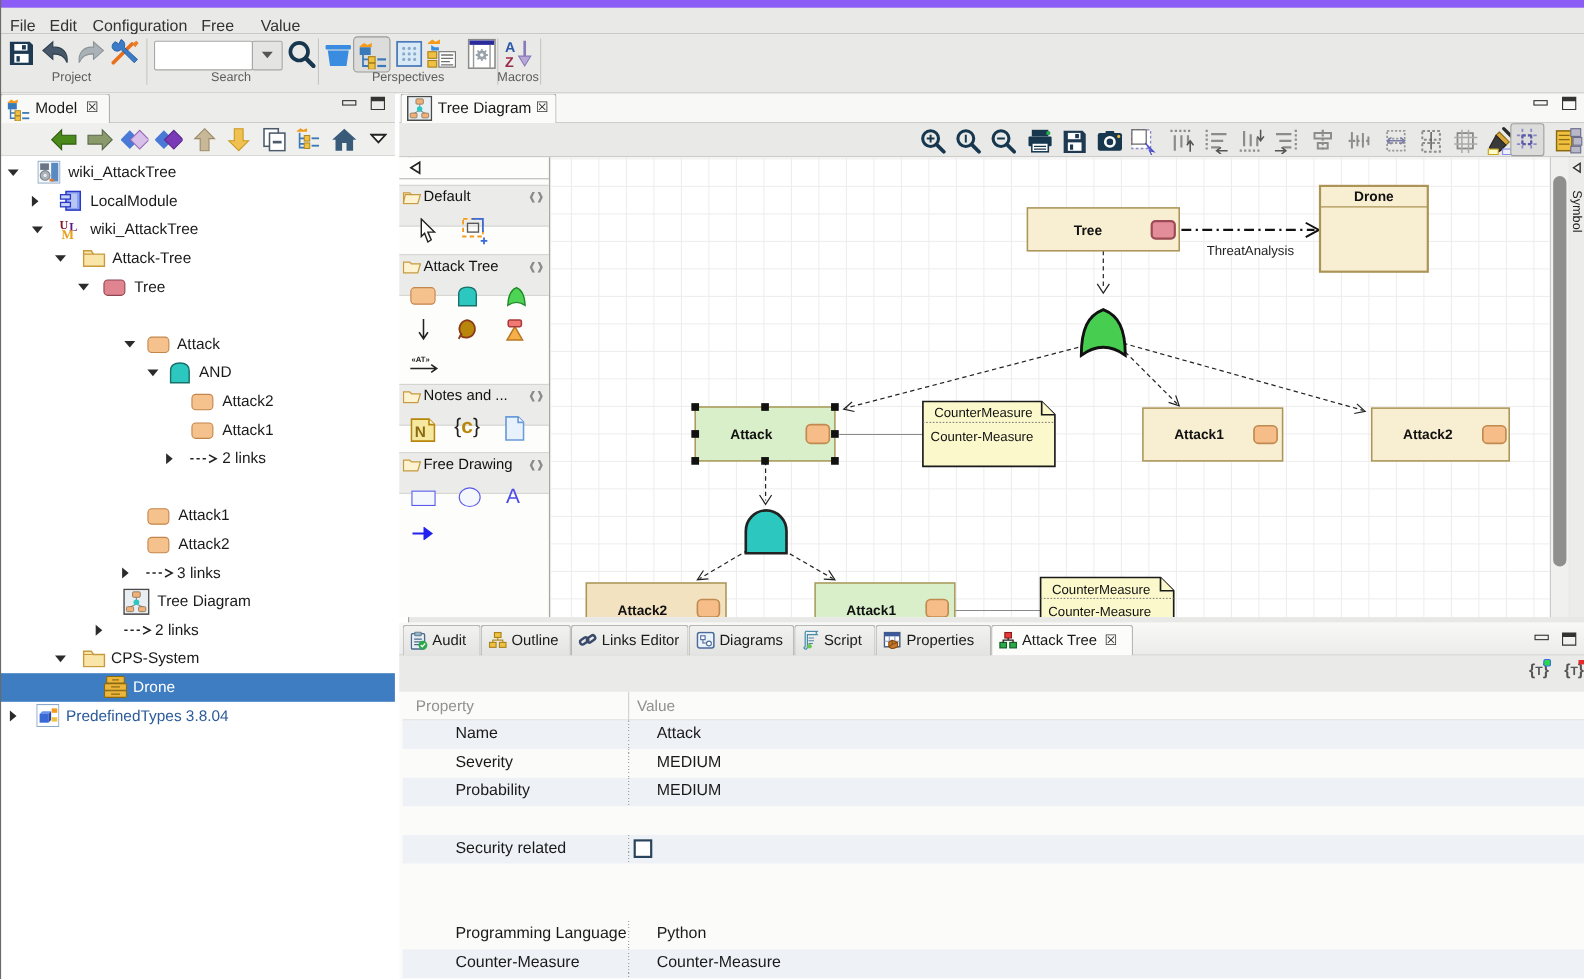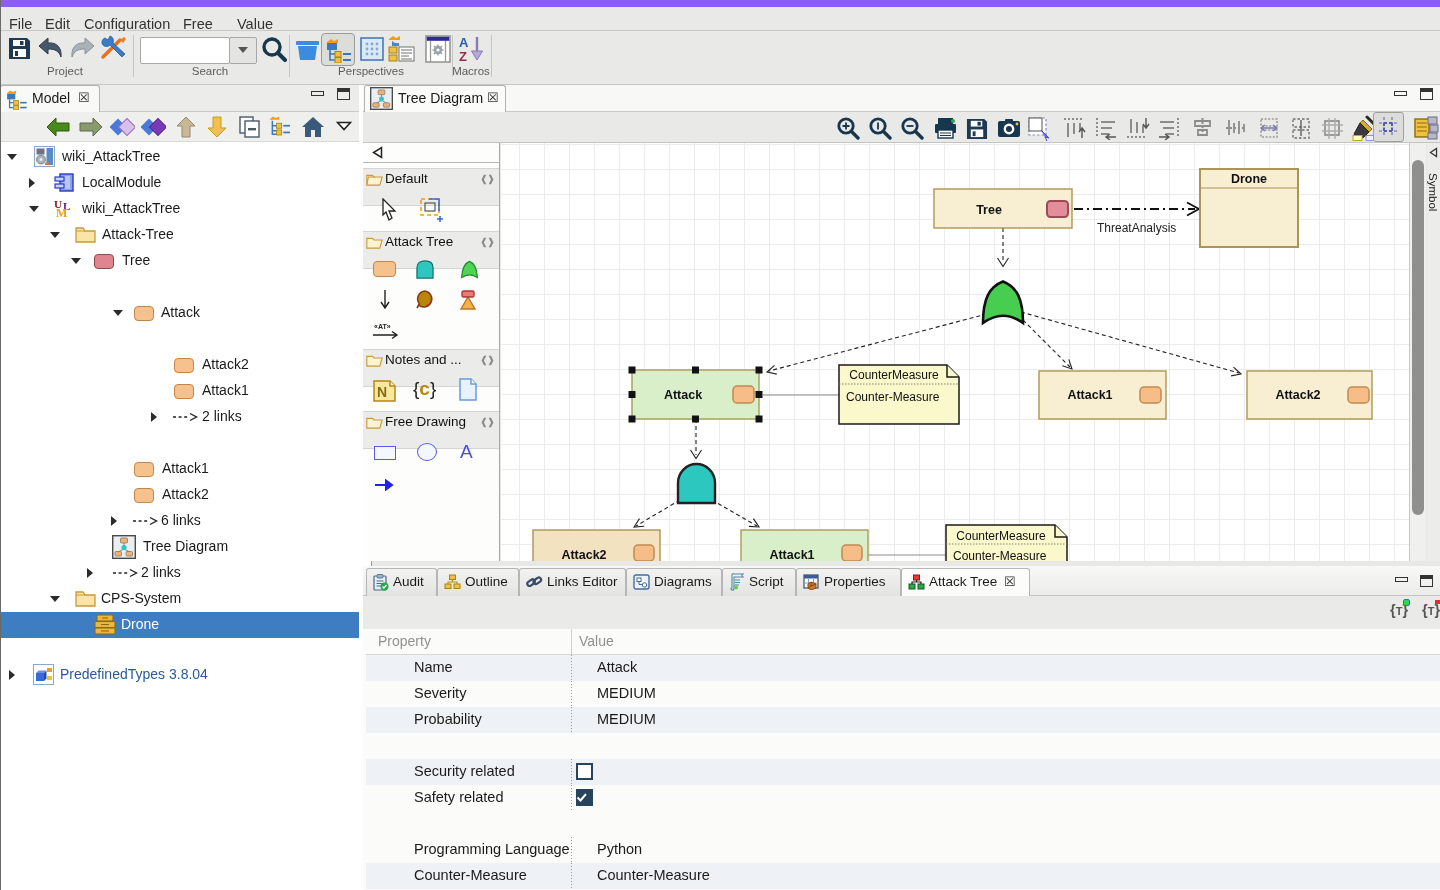--- a/index.html
+++ b/index.html
@@ -261,20 +261,27 @@
     <div class="trow" style="top:106px">
         <i class="arrD" style="left:71px"></i>
         <i class="prect" style="left:94px"></i>
         <span class="lbl" style="left:122px">Tree</span>
       </div>
     <div class="trow" style="top:158px">
         <i class="arrD" style="left:113px"></i>
         <i class="orect" style="left:134px"></i>
         <span class="lbl" style="left:161px">Attack</span>
       </div>
+    <div class="trow" style="top:184px">
+        <i class="arrD" style="left:134px"></i>
+        <svg class="ic" style="left:154px;top:3px" width="19" height="20" viewBox="0 0 37 39">
+          <path d="M2 37 V16 C2 6 9 2 18.5 2 C28 2 35 6 35 16 V37 Z" fill="#2cc8c0" stroke="#18706a" stroke-width="2.6"></path>
+        </svg>
+        <span class="lbl" style="left:181px">AND</span>
+      </div>
     <div class="trow" style="top:210px">
         <i class="orect" style="left:174px"></i>
         <span class="lbl" style="left:202px">Attack2</span>
       </div>
     <div class="trow" style="top:236px">
         <i class="orect" style="left:174px"></i>
         <span class="lbl" style="left:202px">Attack1</span>
       </div>
     <div class="trow" style="top:262px">
         <i class="arrR" style="left:151px"></i>
@@ -291,21 +298,21 @@
     <div class="trow" style="top:340px">
         <i class="orect" style="left:134px"></i>
         <span class="lbl" style="left:162px">Attack2</span>
       </div>
     <div class="trow" style="top:366px">
         <i class="arrR" style="left:111px"></i>
         <svg class="ic" style="left:132px;top:8px" width="26" height="10" viewBox="0 0 26 10">
           <path d="M1 5 h15" stroke="#222" stroke-width="1.4" stroke-dasharray="3 2.6"></path>
           <path d="M18 1.5 L24.5 5 L18 8.5" fill="none" stroke="#222" stroke-width="1.4"></path>
         </svg>
-        <span class="lbl" style="left:161px">6 links</span>
+        <span class="lbl" style="left:161px">3 links</span>
       </div>
     <div class="trow" style="top:392px">
         <svg class="ic" style="left:112px;top:1px" width="24" height="24" viewBox="0 0 24 24">
           <rect x="0.7" y="0.7" width="22.6" height="22.6" fill="#e8eef2" stroke="#4a4a4a" stroke-width="1.4"></rect>
           <rect x="8.5" y="3" width="7" height="5" rx="1" fill="#f0b078" stroke="#8a7a5a" stroke-width="0.8"></rect>
           <path d="M12 8 v3 M12 14 L6 17 M12 14 L18 17" stroke="#888" stroke-width="1"></path>
           <circle cx="12" cy="12.5" r="2.6" fill="#2cc8c0"></circle>
           <rect x="3" y="16.5" width="6.5" height="4.5" rx="1" fill="#f0b078" stroke="#8a7a5a" stroke-width="0.8"></rect>
           <rect x="14" y="16.5" width="6.5" height="4.5" rx="1" fill="#f0b078" stroke="#8a7a5a" stroke-width="0.8"></rect>
         </svg>
@@ -329,21 +336,21 @@
       </div>
     <div class="trow" style="top:470px;background:#3f7dc3;color:#fff">
         <svg class="ic" style="left:94px;top:2px" width="22" height="21" viewBox="0 0 22 21">
           <rect x="3" y="1" width="16" height="6" rx="1" fill="#ecb53c" stroke="#8a6a10"></rect>
           <rect x="1" y="7.5" width="20" height="6" rx="1" fill="#ecb53c" stroke="#8a6a10"></rect>
           <rect x="1" y="14" width="20" height="6" rx="1" fill="#ecb53c" stroke="#8a6a10"></rect>
           <path d="M8 4 h6 M7 10.5 h8 M7 17 h8" stroke="#8a6a10" stroke-width="1.2"></path>
         </svg>
         <span class="lbl" style="left:121px">Drone</span>
       </div>
-    <div class="trow" style="top:520px;color:#2a5a9a">
+    <div class="trow" style="top:496px;color:#2a5a9a">
         <i class="arrR" style="left:9px"></i>
         <svg class="ic" style="left:33px;top:2px" width="21" height="21" viewBox="0 0 21 21">
           <rect x="0.5" y="0.5" width="20" height="20" fill="#fff" stroke="#8aa8c8"></rect>
           <rect x="3" y="9" width="8" height="8" fill="#3a6ad8"></rect>
           <path d="M3 9 l2.5 -2.5 h8 l-2.5 2.5 z" fill="#6a92e8"></path>
           <path d="M11 9 l2.5 -2.5 v8 l-2.5 2.5 z" fill="#2a4aa8"></path>
           <rect x="14" y="4" width="5" height="4" fill="#f59a1a"></rect>
           <rect x="14" y="12" width="5" height="4" fill="#f0c040"></rect>
         </svg>
         <span class="lbl" style="left:60px">PredefinedTypes 3.8.04</span>
@@ -758,28 +765,20 @@
     <div class="prow pstripe" style="top:52px">
         <span class="k">Probability</span>
         <span class="v">MEDIUM</span>
         <i class="cdiv"></i>
       </div>
     <div class="prow pstripe" style="top:104px">
         <span class="k">Security related</span>
         <i class="cdiv"></i>
         <i class="cbox"></i>
       </div>
-    <div class="prow" style="top:130px">
-        <span class="k">Safety related</span>
-        <i class="cdiv"></i>
-        <i class="cbox" style="background:#28445c"></i>
-        <svg class="ic" style="left:209px;top:6px" width="13" height="13" viewBox="0 0 13 13">
-          <path d="M2.5 6.5 L5.5 9.5 L11 3" stroke="#fff" stroke-width="2" fill="none"></path>
-        </svg>
-      </div>
     <div class="prow" style="top:182px">
         <span class="k">Programming Language</span>
         <span class="v">Python</span>
         <i class="cdiv"></i>
       </div>
     <div class="prow pstripe" style="top:208px">
         <span class="k">Counter-Measure</span>
         <span class="v">Counter-Measure</span>
         <i class="cdiv"></i>
       </div>

